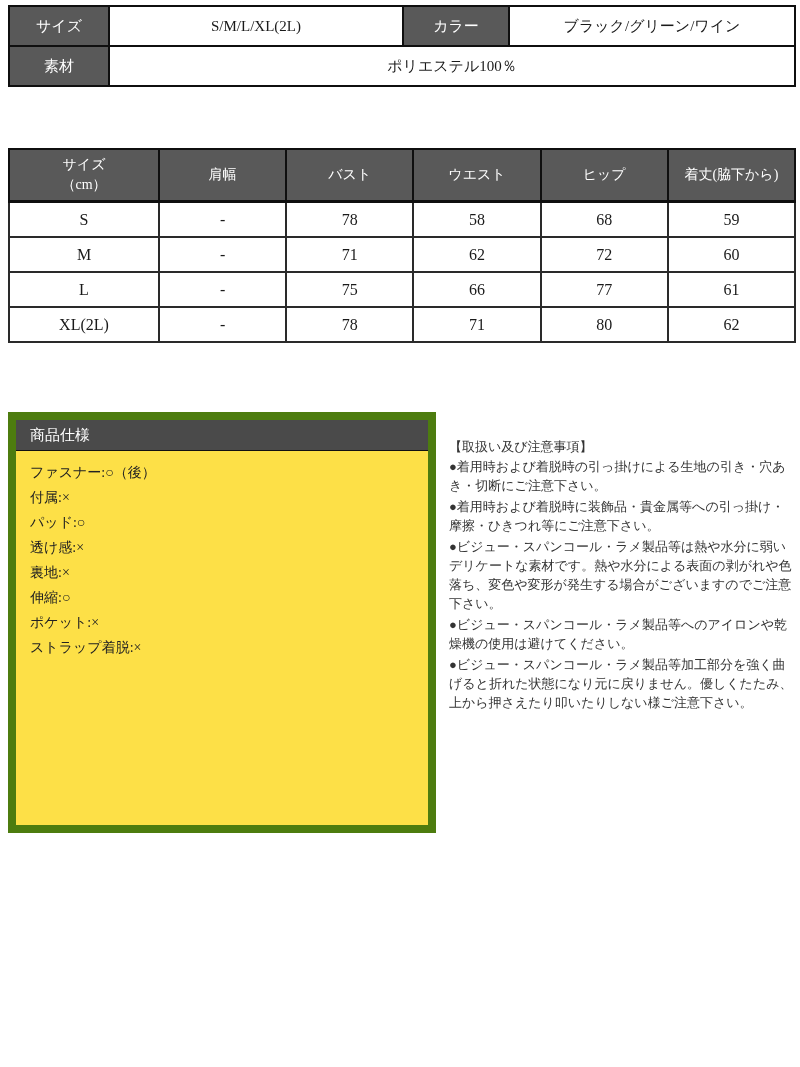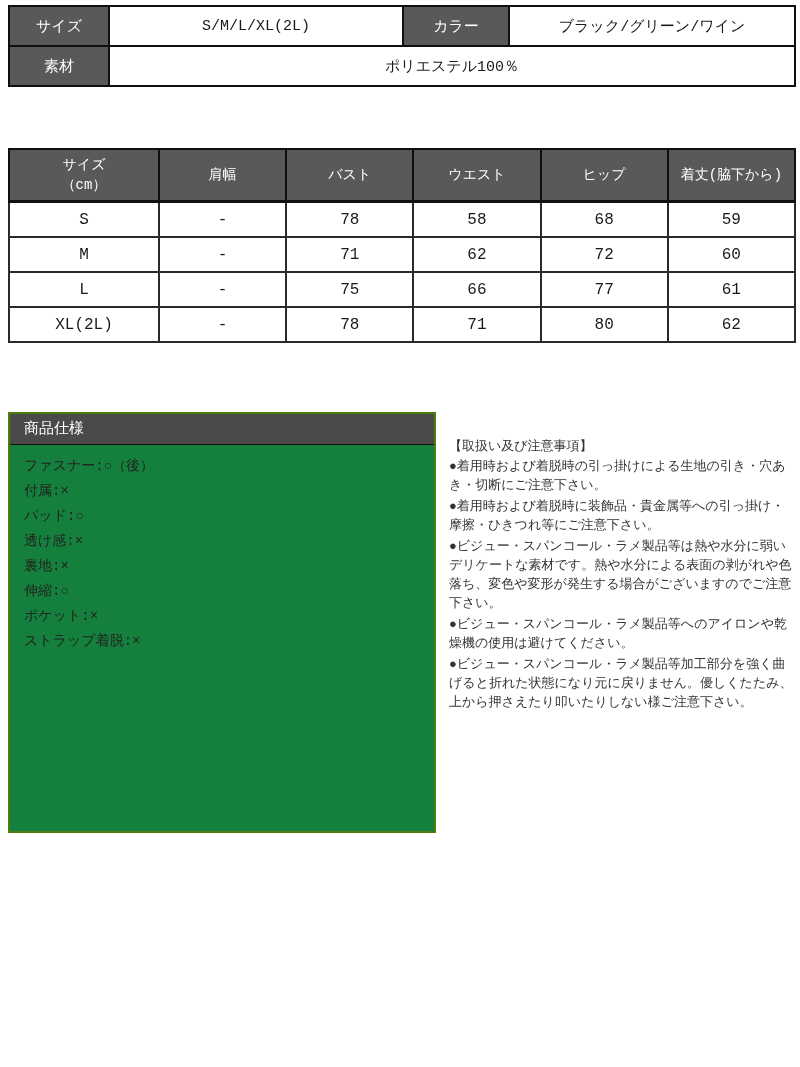--- a/index.html
+++ b/index.html
@@ -8,21 +8,21 @@
     --header-text: #ffffff;
     --border: #0f0f0f;
     --body-text: #333333;
   }
   html, body { margin: 0; padding: 0; background: #ffffff; }
   .page {
     position: relative;
     width: 800px;
     height: 1067px;
     background: #ffffff;
-    font-family: Liberation Mono, monospace;
+    font-family: Liberation Serif, serif;
     color: #1a1a1a;
     overflow: hidden;
   }
 
   
   .info-table {
     position: absolute;
     left: 8px; top: 5px;
     width: 786px;
     border-collapse: collapse;
@@ -71,22 +71,22 @@
     background: #ffffff;
   }
   .size-table .c0 { width: 146px; }
 
   
   .spec-box {
     position: absolute;
     left: 8px; top: 412px;
     width: 428px; height: 421px;
     box-sizing: border-box;
-    border: 2px solid #4d7c0f;
-    background: #15803d;
+    border: 8px solid #4d7c0f;
+    background: #fde047;
   }
   .spec-title {
     height: 31px;
     box-sizing: border-box;
     background: var(--title-bg);
     color: var(--header-text);
     font-size: 15px;
     line-height: 31px;
     padding-left: 14px;
     border-bottom: 1px solid #111111;

